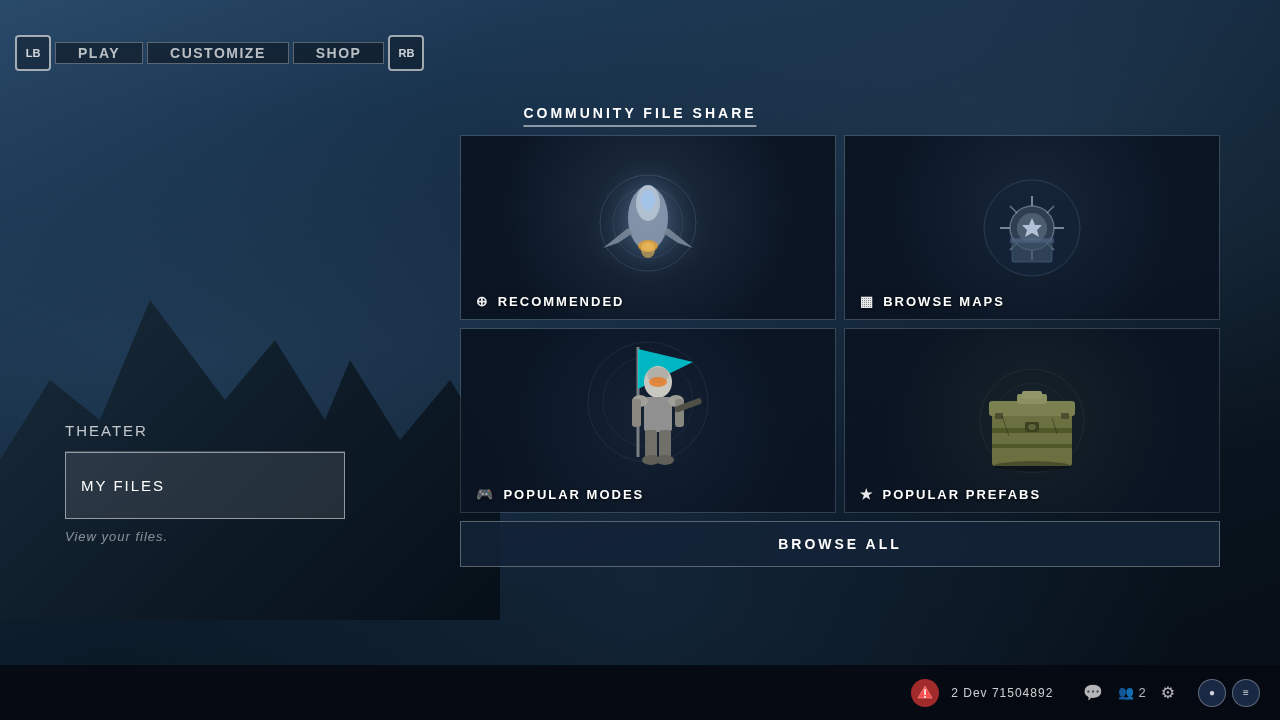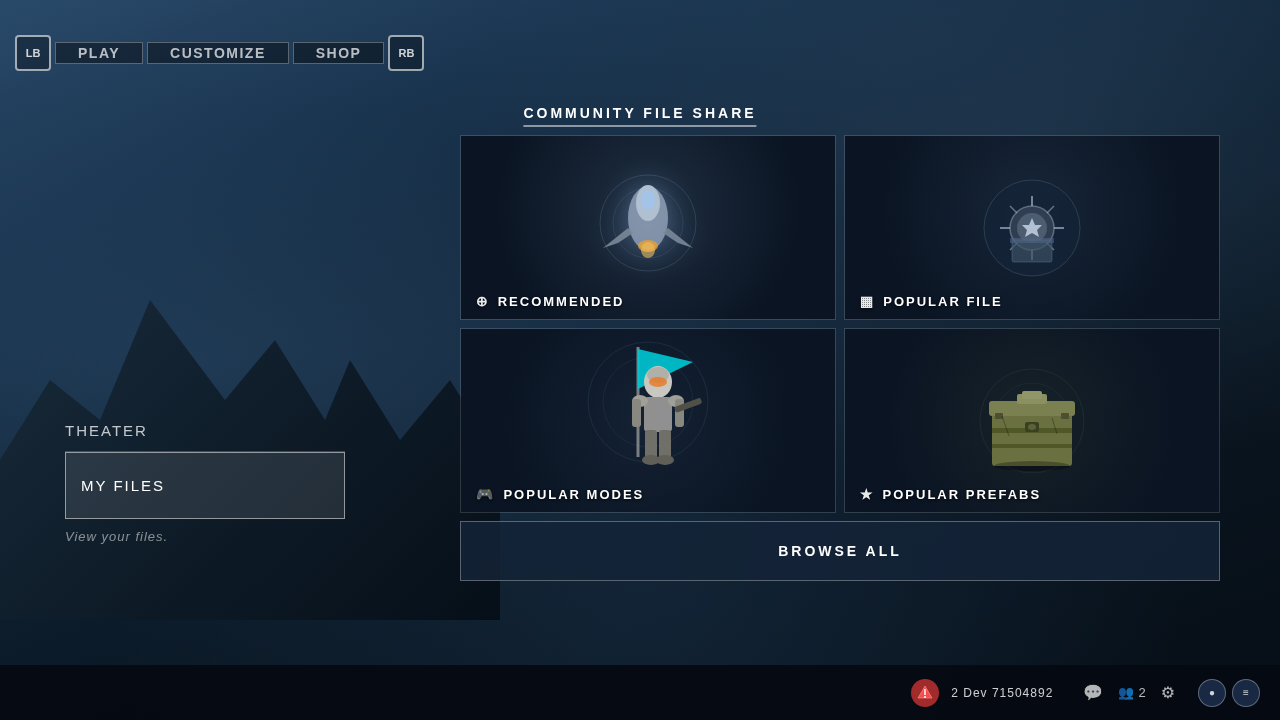--- a/index.html
+++ b/index.html
@@ -258,21 +258,21 @@
       text-shadow: 0 1px 3px rgba(0,0,0,0.8);
     }
 
     .card-icon {
       font-size: 14px;
       opacity: 0.9;
     }
 
     .browse-btn {
       width: 100%;
-      padding: 21px;
+      padding: 14px;
       background: rgba(20, 35, 55, 0.85);
       border: 1px solid rgba(255,255,255,0.3);
       color: #ffffff;
       font-size: 14px;
       letter-spacing: 3px;
       font-weight: bold;
       text-transform: uppercase;
       cursor: pointer;
       text-align: center;
     }
@@ -429,21 +429,21 @@
               <polygon points="0,-10 3,-3 10,-3 5,2 7,9 0,5 -7,9 -5,2 -10,-3 -3,-3" fill="rgba(220,235,255,0.7)"></polygon>
             </g>
 
             <rect x="30" y="62" width="40" height="22" rx="2" fill="rgba(60,80,100,0.7)" stroke="rgba(100,130,160,0.4)" stroke-width="1"></rect>
             <rect x="28" y="60" width="44" height="5" rx="1" fill="rgba(80,100,130,0.6)"></rect>
           </svg>
         </div>
       </div>
       <div class="card-label">
         <span class="card-icon">▦</span>
-        <span>POPULAR FILE</span>
+        <span>BROWSE MAPS</span>
       </div>
     </div>
 
     <div class="card card-modes">
       <div class="card-bg"></div>
       <div class="card-visual">
         <div class="spartan">
           <svg viewBox="0 0 140 155" xmlns="http://www.w3.org/2000/svg">
 
             <circle cx="70" cy="75" r="60" fill="none" stroke="rgba(80,110,140,0.2)" stroke-width="1"></circle>

